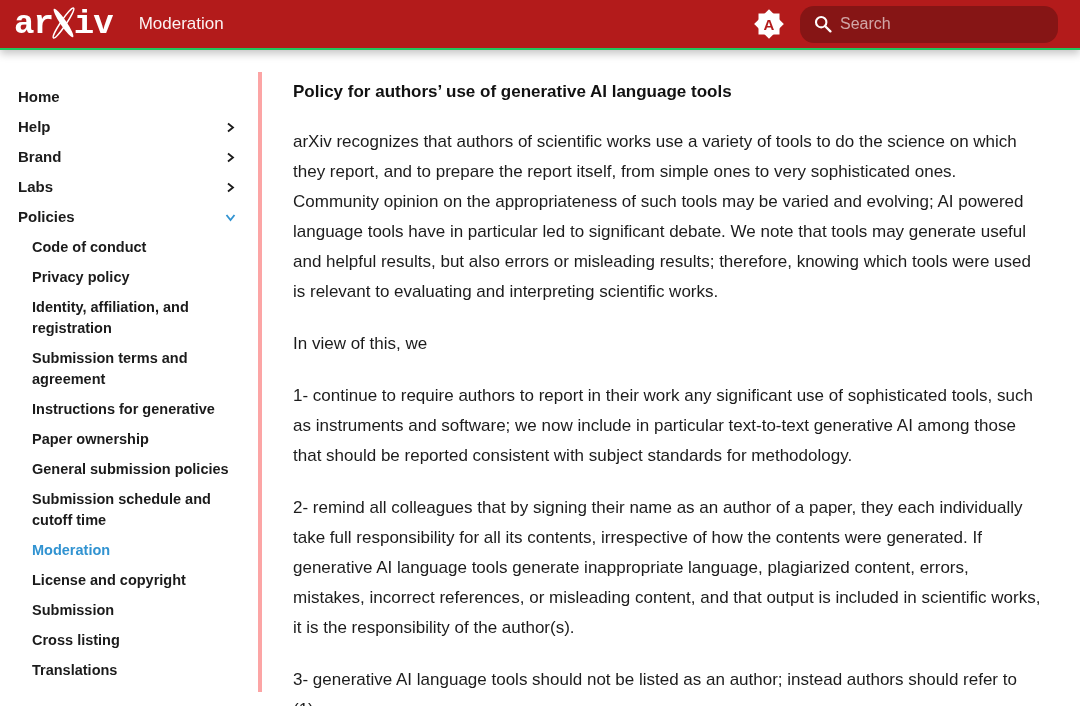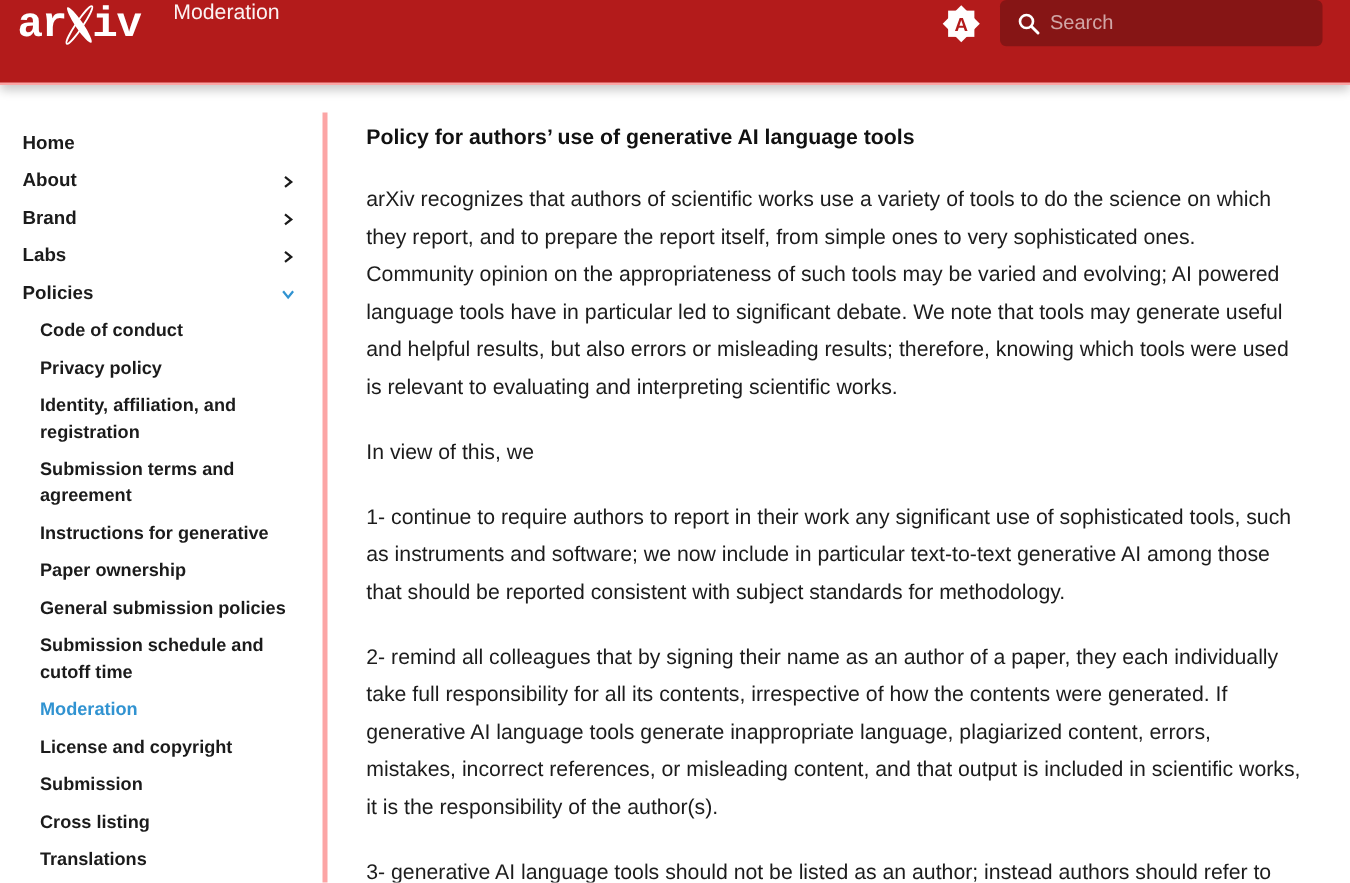--- a/index.html
+++ b/index.html
@@ -1,35 +1,35 @@
 <!DOCTYPE html>
 <html><head>
 <meta charset="utf-8">
 <style>
   * { margin: 0; padding: 0; box-sizing: border-box; }
   html, body { width: 1080px; height: 706px; overflow: hidden; background: #fff;
     font-family: "Liberation Sans", sans-serif; color: #1c1c1c; }
 
   
   .header {
-    height: 68px; background: #b31b1b; border-bottom: 2px solid #fca5a5;
-    display: flex; align-items: flex-start; position: relative; z-index: 5;
+    height: 50px; background: #b31b1b; border-bottom: 2px solid #22c55e;
+    display: flex; align-items: center; position: relative; z-index: 5;
     box-shadow: 0 4px 8px rgba(0,0,0,0.22);
   }
   .logo { display: flex; align-items: center; margin-left: 14px; cursor: pointer; }
   .logo-text {
     font-family: "Liberation Mono", monospace; font-weight: 700;
     font-size: 34px; color: #fff; letter-spacing: -1px; line-height: 1;
   }
   .logo-x { width: 27px; height: 42px; margin: 0 -3px; transform: translateY(-1px); }
   .app-title { color: rgba(255,255,255,0.95); font-size: 17px; margin-left: 26px; }
   .header-right { margin-left: auto; display: flex; align-items: center; }
   .a11y-icon { width: 34px; height: 36px; margin-right: 14px; cursor: pointer; }
   .searchbox {
-    width: 258px; height: 37px; background: #861515; border-radius: 5px;
+    width: 258px; height: 37px; background: #861515; border-radius: 14px;
     display: flex; align-items: center; margin-right: 22px; padding: 0 10px;
   }
   .search-glyph { width: 18px; height: 18px; margin: 0 8px 0 4px; flex: 0 0 auto; }
   .search-input {
     background: transparent; border: none; outline: none; color: #fff;
     font-size: 16px; width: 100%; font-family: "Liberation Sans", sans-serif;
   }
   .search-input::placeholder { color: rgba(255,255,255,0.62); }
 
   
@@ -86,21 +86,21 @@
   </div>
 </div>
 
 <div class="layout">
 
   <nav class="sidebar">
     <div class="nav-item">
       <span>Home</span>
     </div>
     <div class="nav-item">
-      <span>About</span>
+      <span>Help</span>
       <svg class="chev" viewBox="0 0 11 11">
           <polyline points="3,1.5 8,5.5 3,9.5" fill="none" stroke="#1b1b1b" stroke-width="1.8"></polyline>
         </svg>
     </div>
     <div class="nav-item">
       <span>Brand</span>
       <svg class="chev" viewBox="0 0 11 11">
           <polyline points="3,1.5 8,5.5 3,9.5" fill="none" stroke="#1b1b1b" stroke-width="1.8"></polyline>
         </svg>
     </div>

